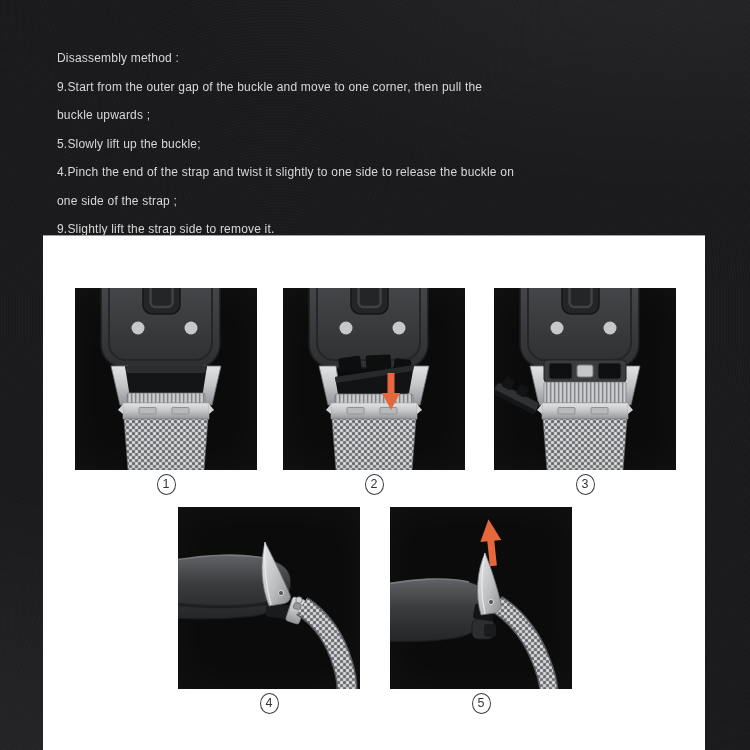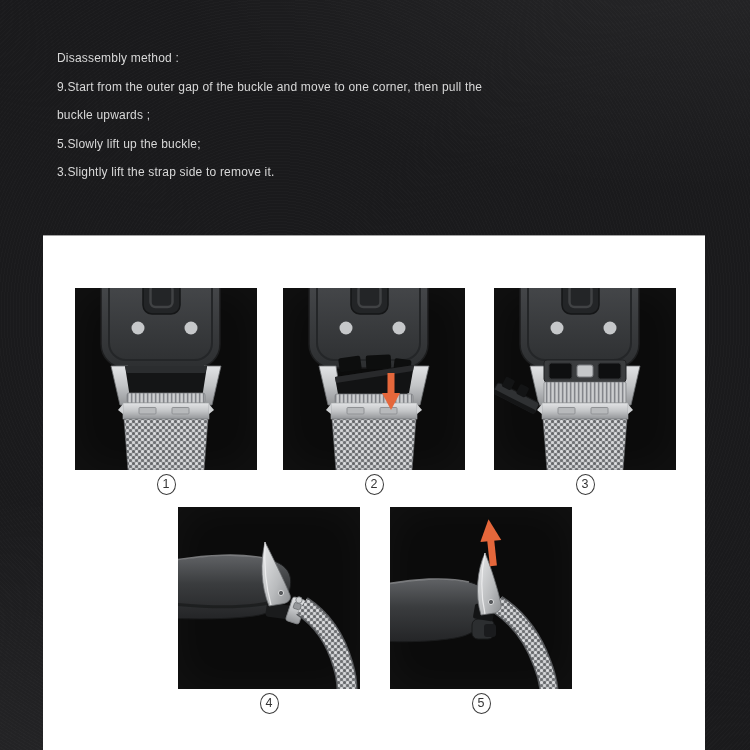--- a/index.html
+++ b/index.html
@@ -98,21 +98,23 @@
       <path d="M49,131 L133,131 L129,182 L53,182 Z" fill="url(#p-mesh)" stroke="#6a6c6f" stroke-width="0.6"></path>
     </g>
   </defs>
 </svg>
 
 <div class="text-block">
   <div class="title">Disassembly method :</div>
   <div class="step">9.Start from the outer gap of the buckle and move to one corner, then pull the
 buckle upwards ;</div>
   <div class="step">5.Slowly lift up the buckle;</div>
-  <div class="step">3.Slightly lift the strap side to remove it.</div>
+  <div class="step">4.Pinch the end of the strap and twist it slightly to one side to release the buckle on
+one side of the strap ;</div>
+  <div class="step">9.Slightly lift the strap side to remove it.</div>
 </div>
 
 <div class="panel">
 
   <div class="fig fig1">
     <svg viewBox="0 0 182 182" width="182" height="182">
       <use href="#front-top"></use>
       <g>
         <path d="M50,78 L132,78 L127,110 L55,110 Z" fill="#141516"></path>
         <path d="M50,78 L132,78 L130.5,85 L51.5,85 Z" fill="#2b2d2f"></path>

